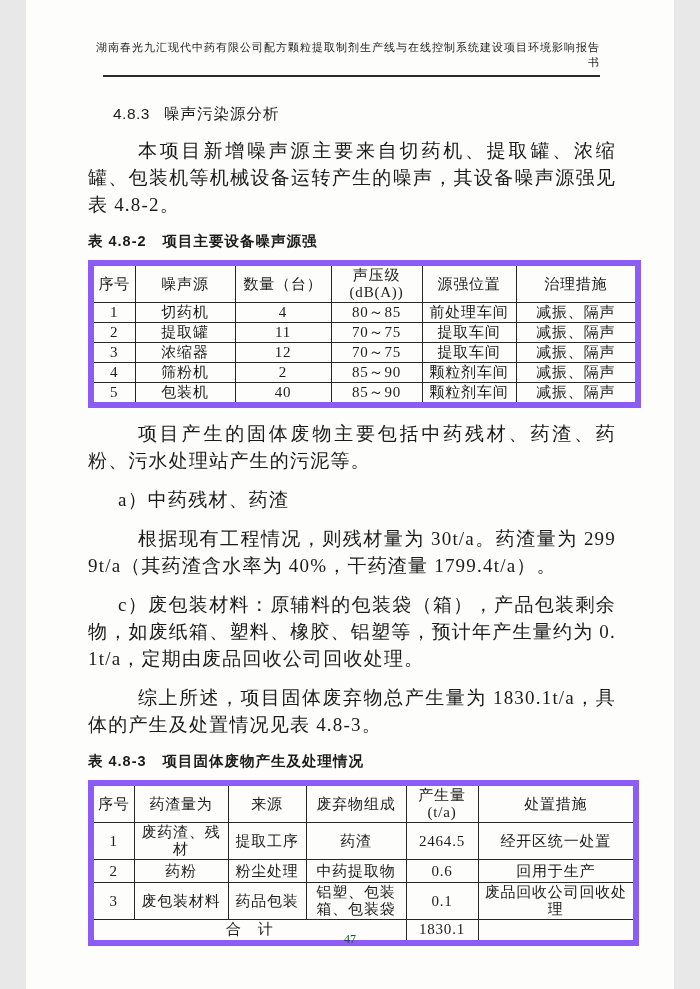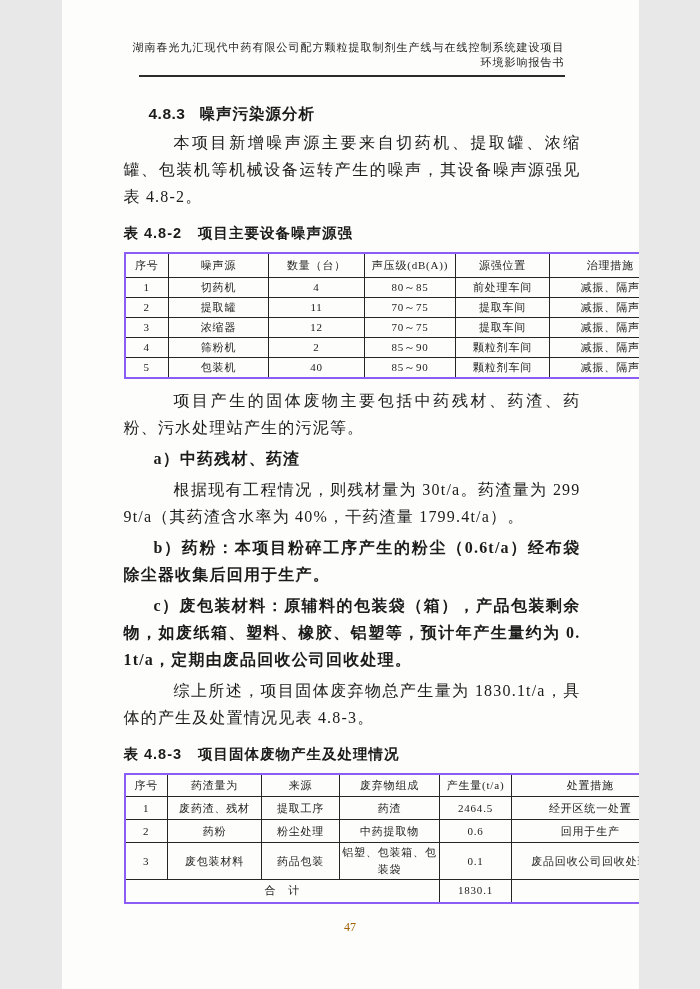--- a/index.html
+++ b/index.html
@@ -1,19 +1,19 @@
 <!DOCTYPE html>
 <html lang="zh"><head>
 <meta charset="utf-8">
 <style>
   * { margin: 0; padding: 0; box-sizing: border-box; }
   html, body { background: #e8e8e8; }
   .page {
     position: relative;
-    width: 577px;
+    width: 648px;
     height: 989px;
     margin: 0 auto;
     background: #fdfdfc;
     color: #1b1b1b;
     font-family: "Liberation Serif", "DejaVu Serif", serif;
     overflow: hidden;
   }
   .content { padding: 40px 58px 0 62px; }
 
   
@@ -27,81 +27,81 @@
   }
   .doc-header-rule {
     height: 0;
     border-bottom: 2.5px solid #2c2c2c;
     margin: 5px 16px 0 15px;
   }
 
   
   .heading {
     font-family: "Liberation Sans", "DejaVu Sans", sans-serif;
-    font-weight: 700;
+    font-weight: 400;
     font-size: 15.5px;
     letter-spacing: 1px;
     padding-left: 25px;
     margin-top: 27px;
   }
   .heading .h-num { margin-right: 14px; letter-spacing: 0.5px; }
   .para {
-    font-size: 16px;
+    font-size: 19px;
     line-height: 27px;
     letter-spacing: 1.2px;
     text-align: justify;
     text-indent: 50px;
-    margin-top: 4px;
+    margin-top: 12px;
     word-break: break-all;
   }
-  .para.list-head { text-indent: 30px; font-weight: bold; }
+  .para.list-head { text-indent: 30px; }
 
   
   .tbl-caption {
     font-family: "Liberation Sans", "DejaVu Sans", sans-serif;
     font-weight: 600;
     font-size: 14.5px;
     letter-spacing: 1px;
     text-align: left;
     margin-top: 14px;
   }
   .tbl-caption .cap-num { margin-right: 16px; }
 
   
   table.data {
     border-collapse: collapse;
     margin: 9px auto 8px auto;
     table-layout: fixed;
-    font-size: 11px;
+    font-size: 15px;
     letter-spacing: 0.8px;
-    border: 2px solid #8b5cf6;
+    border: 6px solid #8b5cf6;
   }
   table.data th, table.data td {
     border: 1px solid #262626;
     text-align: center;
     vertical-align: middle;
     padding: 1px 2px;
     font-weight: normal;
     line-height: 17px;
   }
   table.t482 { width: 547px; }
   table.t482 tr { height: 20px; }
   table.t482 tr.hdr { height: 24px; }
   table.t483 { width: 545px; }
   table.t483 tr { height: 23px; }
   table.t483 tr.tall { height: 37px; }
 
   
   .page-number {
     position: absolute;
     left: 0; right: 0;
-    bottom: 54px;
+    bottom: 42px;
     text-align: center;
     font-size: 12px;
-    color: #a16207;
+    color: #14532d;
   }
 </style>
 </head>
 <body>
 
 <div class="page">
   <div class="content">
 
     <div class="doc-header">湖南春光九汇现代中药有限公司配方颗粒提取制剂生产线与在线控制系统建设项目环境影响报告书</div>
     <div class="doc-header-rule"></div>
@@ -172,21 +172,20 @@
         <td>85～90</td>
         <td>颗粒剂车间</td>
         <td>减振、隔声</td>
       </tr>
     </tbody>
       </table>
 
     <div class="para">项目产生的固体废物主要包括中药残材、药渣、药粉、污水处理站产生的污泥等。</div>
     <div class="para list-head">a）中药残材、药渣</div>
     <div class="para">根据现有工程情况，则残材量为 30t/a。药渣量为 2999t/a（其药渣含水率为 40%，干药渣量 1799.4t/a）。</div>
-    <div class="para list-head">b）药粉：本项目粉碎工序产生的粉尘（0.6t/a）经布袋除尘器收集后回用于生产。</div>
     <div class="para list-head">c）废包装材料：原辅料的包装袋（箱），产品包装剩余物，如废纸箱、塑料、橡胶、铝塑等，预计年产生量约为 0.1t/a，定期由废品回收公司回收处理。</div>
     <div class="para">综上所述，项目固体废弃物总产生量为 1830.1t/a，具体的产生及处置情况见表 4.8-3。</div>
 
     <div class="tbl-caption">
       <span class="cap-num">表 4.8-3</span><span>项目固体废物产生及处理情况</span>
     </div>
 
     <table class="data t483">
       <colgroup>
         <col style="width:43px">

